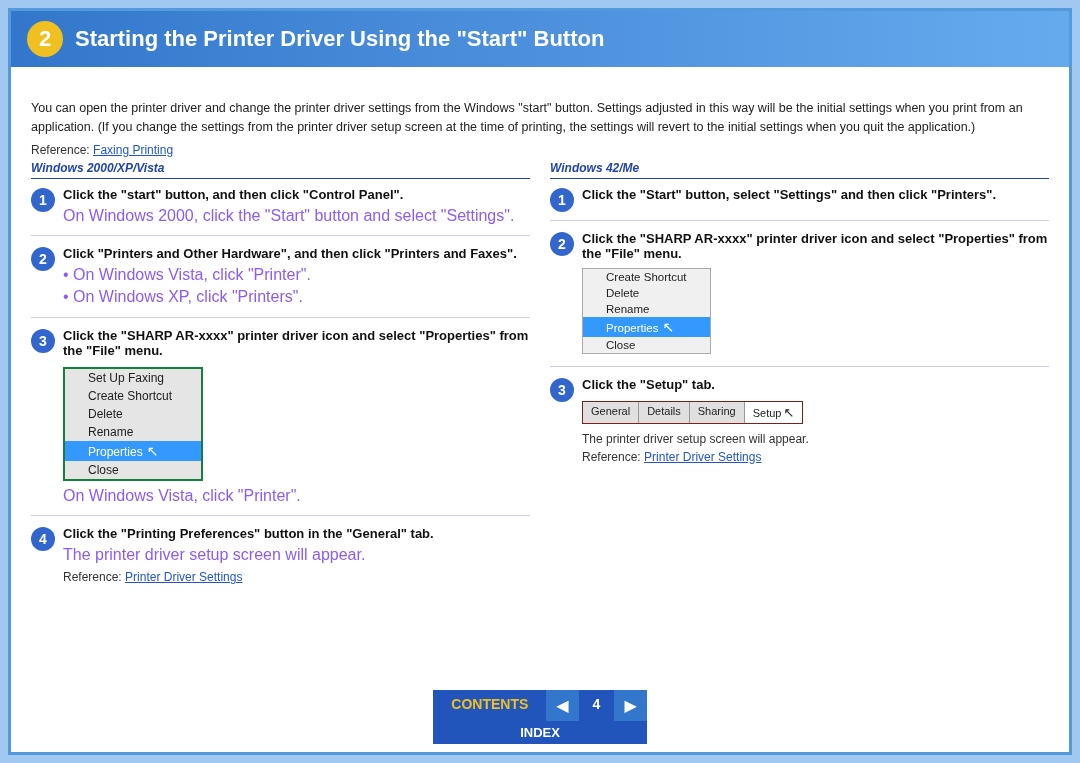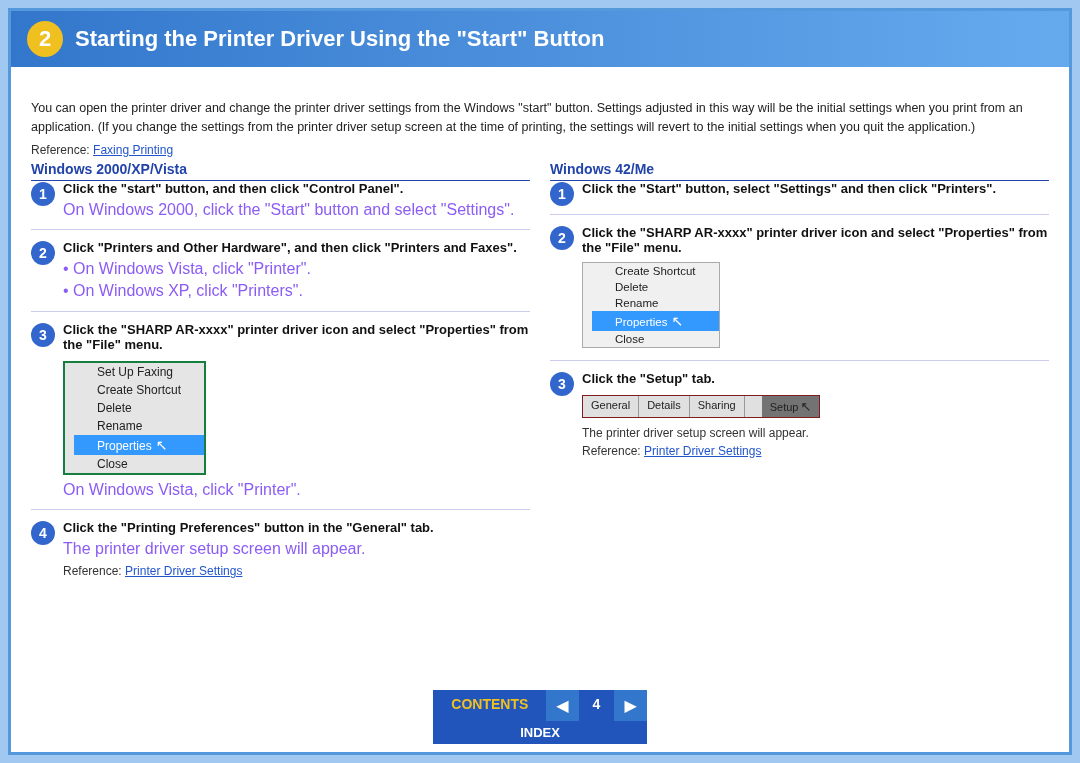--- a/index.html
+++ b/index.html
@@ -75,24 +75,26 @@
       gap: 20px;
       flex: 1;
     }
     .column {
       flex: 1;
       display: flex;
       flex-direction: column;
     }
     .column-title {
       color: #2244aa;
-      font-size: 14px;
-      font-weight: bold;
+      font-size: 12px;
+      font-weight: bold;
+      margin-bottom: 8px;
       border-bottom: 1px solid #2244aa;
       padding-bottom: 3px;
+      font-style: italic;
     }
     .step {
       display: flex;
       gap: 8px;
       margin-bottom: 10px;
       padding-bottom: 8px;
       border-bottom: 1px solid #cce;
     }
     .step:last-of-type {
       border-bottom: none;
@@ -130,21 +132,20 @@
       background: #e5e5e5;
       display: inline-block;
       min-width: 140px;
       margin: 6px 0 4px 0;
       font-size: 12px;
     }
     .menu-item {
       padding: 2px 23px;
       color: #222;
       cursor: default;
-      margin-left: 9px;
     }
     .menu-item.selected {
       background: #3399ff;
       color: white;
     }
     .tab-bar {
       display: inline-flex;
       border: 1px solid #7f1d1d;
       margin: 6px 0 4px 0;
       background: #e0e0e0;
@@ -152,22 +153,21 @@
     .tab-item {
       padding: 3px 8px;
       font-size: 11px;
       border-right: 1px solid #999;
       color: #222;
     }
     .tab-item:last-child {
       border-right: none;
     }
     .tab-item.active {
-      background: #737373;
-      margin-left: 17px;
+      background: #ffffff;
     }
     .footer {
       display: flex;
       justify-content: center;
       align-items: center;
       padding: 8px 16px;
       gap: 0;
     }
     .footer-contents {
       background: #2255bb;

